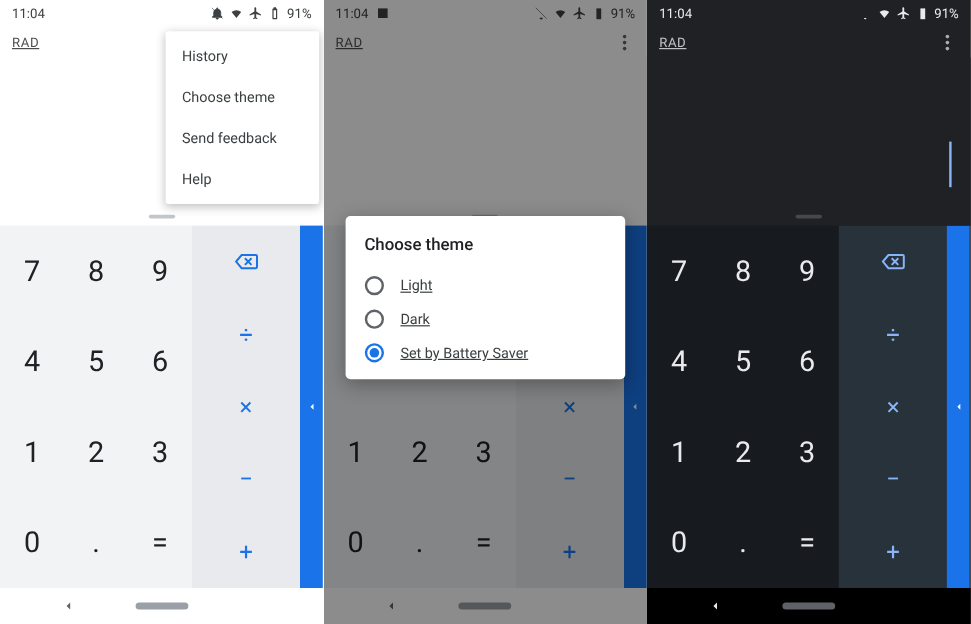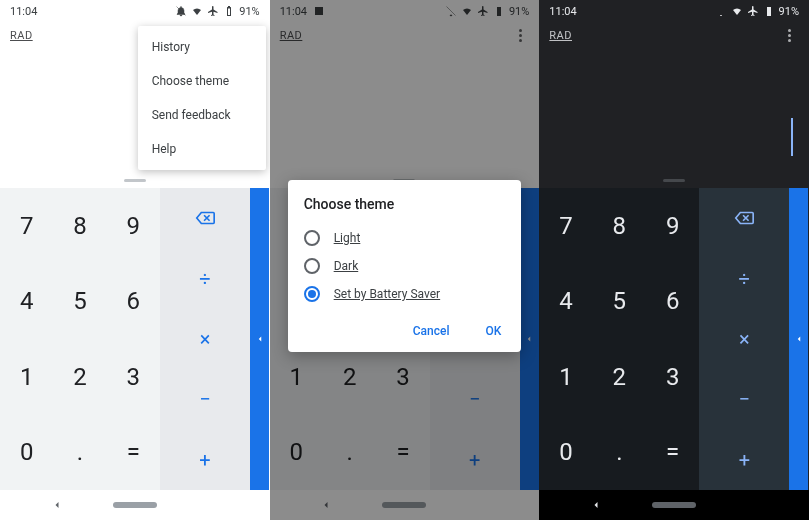--- a/index.html
+++ b/index.html
@@ -264,24 +264,20 @@
       <span>Light</span>
     </div>
     <div class="radio-row">
       <span class="radio"></span>
       <span>Dark</span>
     </div>
     <div class="radio-row">
       <span class="radio sel"></span>
       <span>Set by Battery Saver</span>
     </div>
-    <div class="dialog-actions">
-      <span class="dialog-btn">Cancel</span>
-      <span class="dialog-btn">OK</span>
-    </div>
   </div>
 </div>
 
 <div class="phone dark">
   <div class="status-bar">
     <span>11:04</span>
     <div class="status-right">
       <span class="sicon">
           <svg viewBox="0 0 24 24">
             <path fill="currentColor" d="M12 22a2 2 0 0 0 2-2h-4a2 2 0 0 0 2 2z"></path>

